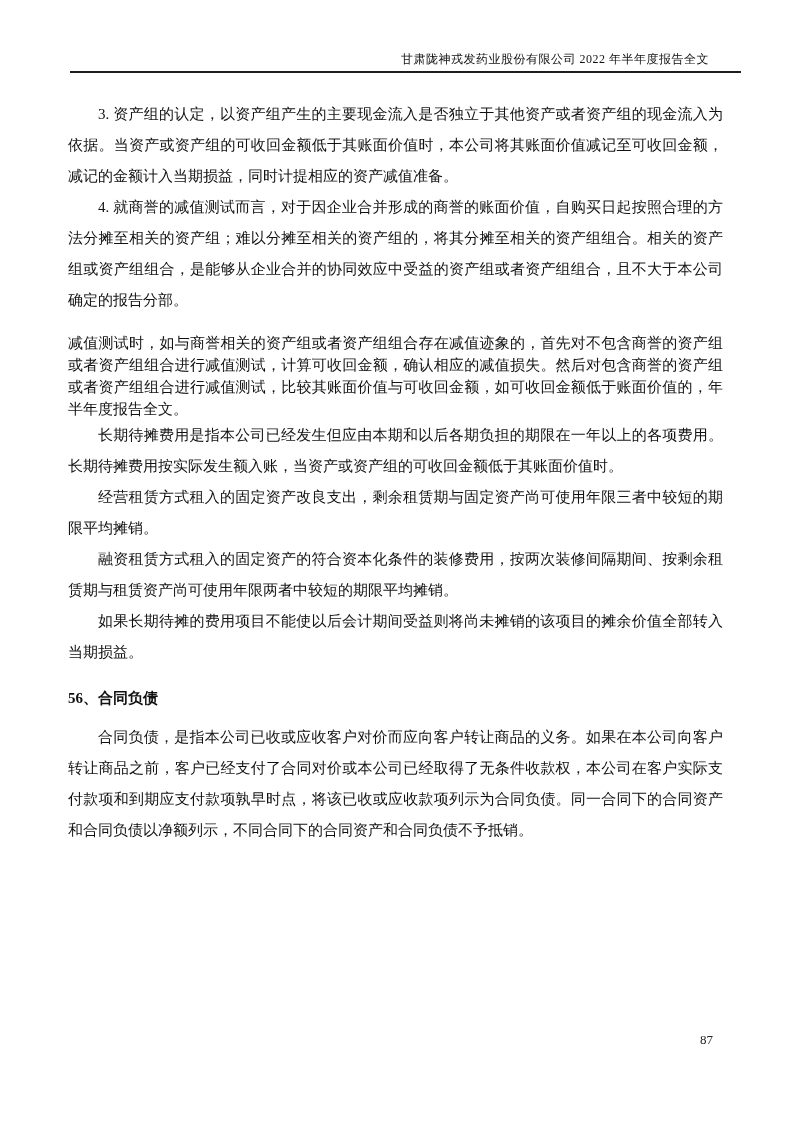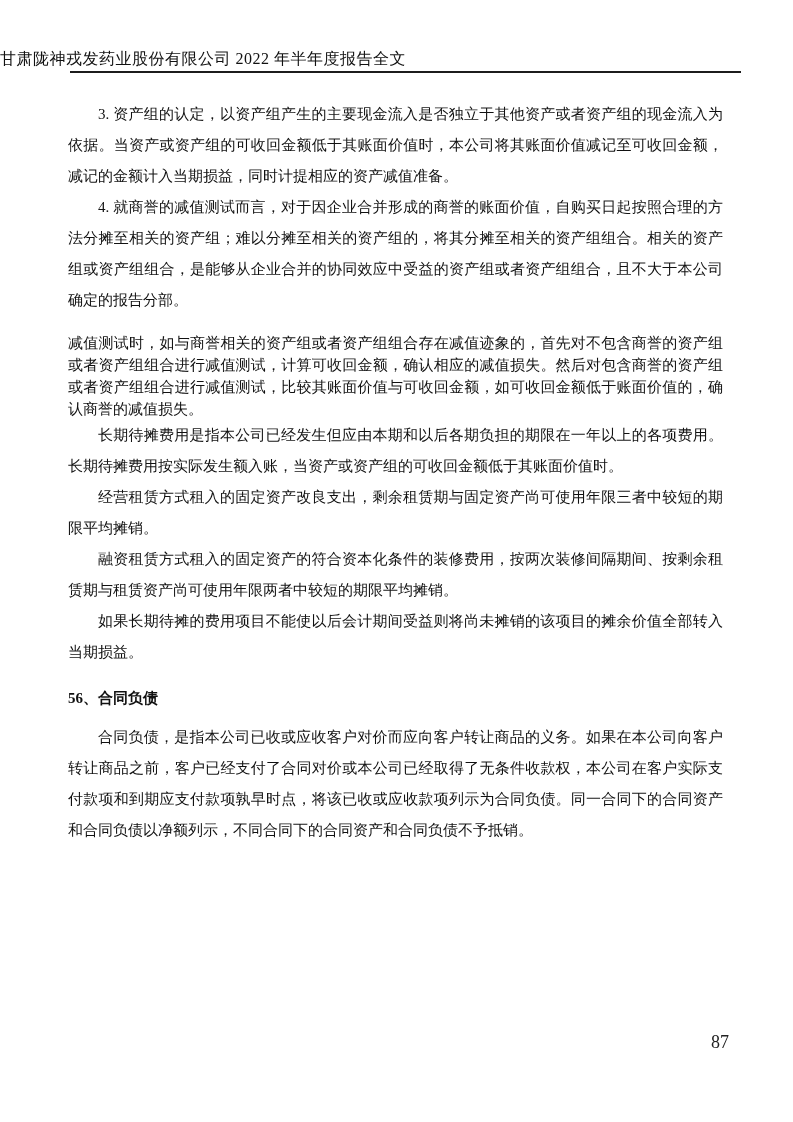--- a/index.html
+++ b/index.html
@@ -11,23 +11,23 @@
   .page {
     position: relative;
     width: 793px;
     height: 1122px;
     margin: 0 auto;
     background: #ffffff;
     overflow: hidden;
   }
   .header-text {
     padding-top: 50px;
-    margin-right: 42px;
-    text-align: left;
-    font-size: 16px;
+    margin-right: 84px;
+    text-align: right;
+    font-size: 12px;
     line-height: 18px;
     color: #111111;
     letter-spacing: 0.5px;
   }
   .header-rule {
     margin: 3px 52px 0 70px;
     border-top: 2px solid #1c1c1c;
     height: 0;
   }
   .content {
@@ -49,40 +49,40 @@
   .section-heading {
     font-size: 15px;
     font-weight: bold;
     line-height: 20px;
     margin: 20px 0 14px 0;
     color: #111111;
   }
   .footer-pagenum {
     position: absolute;
     top: 1032px;
-    right: 64px;
-    font-size: 18px;
+    right: 80px;
+    font-size: 13px;
     color: #222222;
   }
 </style>
 </head>
 <body>
 
 <div class="page">
 
   <div class="header-text">甘肃陇神戎发药业股份有限公司 2022 年半年度报告全文</div>
   <div class="header-rule"></div>
 
   <div class="content">
 
     <p class="indent">3. 资产组的认定，以资产组产生的主要现金流入是否独立于其他资产或者资产组的现金流入为依据。当资产或资产组的可收回金额低于其账面价值时，本公司将其账面价值减记至可收回金额，减记的金额计入当期损益，同时计提相应的资产减值准备。</p>
 
     <p class="indent">4. 就商誉的减值测试而言，对于因企业合并形成的商誉的账面价值，自购买日起按照合理的方法分摊至相关的资产组；难以分摊至相关的资产组的，将其分摊至相关的资产组组合。相关的资产组或资产组组合，是能够从企业合并的协同效应中受益的资产组或者资产组组合，且不大于本公司确定的报告分部。</p>
 
-    <p class="para-tight">减值测试时，如与商誉相关的资产组或者资产组组合存在减值迹象的，首先对不包含商誉的资产组或者资产组组合进行减值测试，计算可收回金额，确认相应的减值损失。然后对包含商誉的资产组或者资产组组合进行减值测试，比较其账面价值与可收回金额，如可收回金额低于账面价值的，确认商誉的减值损失。</p>
+    <p class="para-tight">减值测试时，如与商誉相关的资产组或者资产组组合存在减值迹象的，首先对不包含商誉的资产组或者资产组组合进行减值测试，计算可收回金额，确认相应的减值损失。然后对包含商誉的资产组或者资产组组合进行减值测试，比较其账面价值与可收回金额，如可收回金额低于账面价值的，年半年度报告全文。</p>
 
 
     <p class="indent">长期待摊费用是指本公司已经发生但应由本期和以后各期负担的期限在一年以上的各项费用。长期待摊费用按实际发生额入账，当资产或资产组的可收回金额低于其账面价值时。</p>
 
     <p class="indent">经营租赁方式租入的固定资产改良支出，剩余租赁期与固定资产尚可使用年限三者中较短的期限平均摊销。</p>
 
     <p class="indent">融资租赁方式租入的固定资产的符合资本化条件的装修费用，按两次装修间隔期间、按剩余租赁期与租赁资产尚可使用年限两者中较短的期限平均摊销。</p>
 
     <p class="indent">如果长期待摊的费用项目不能使以后会计期间受益则将尚未摊销的该项目的摊余价值全部转入当期损益。</p>
 

